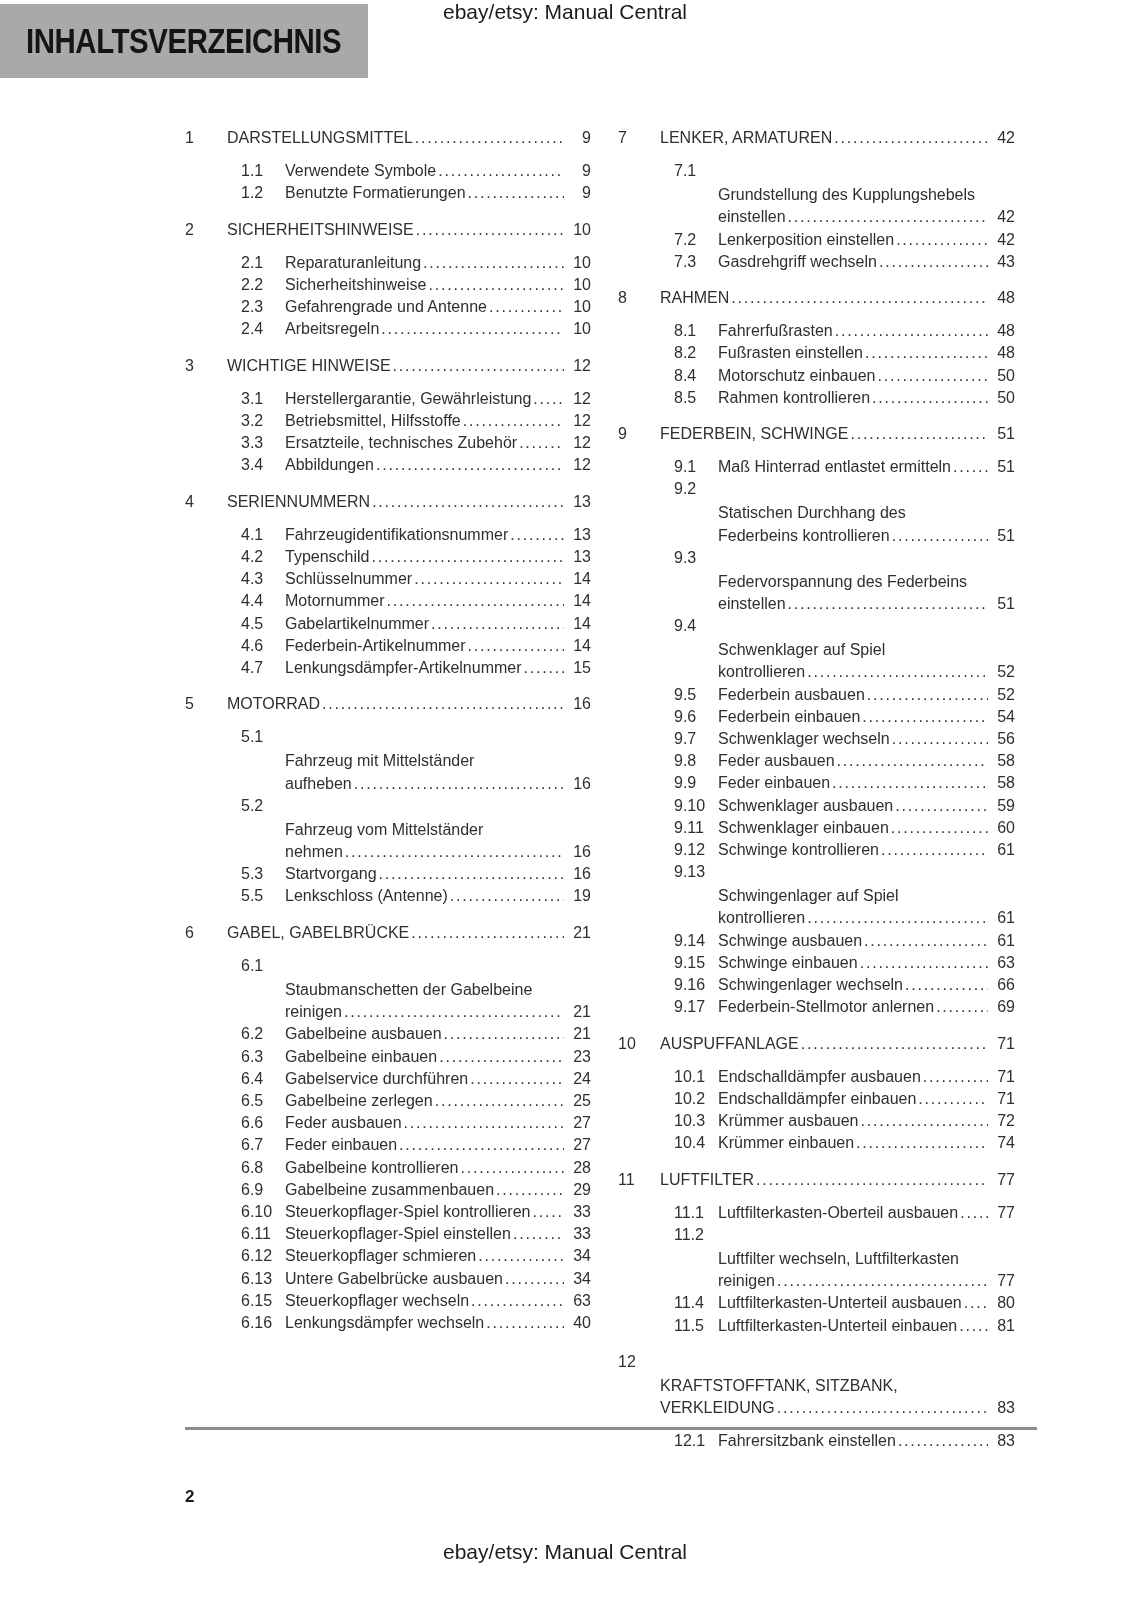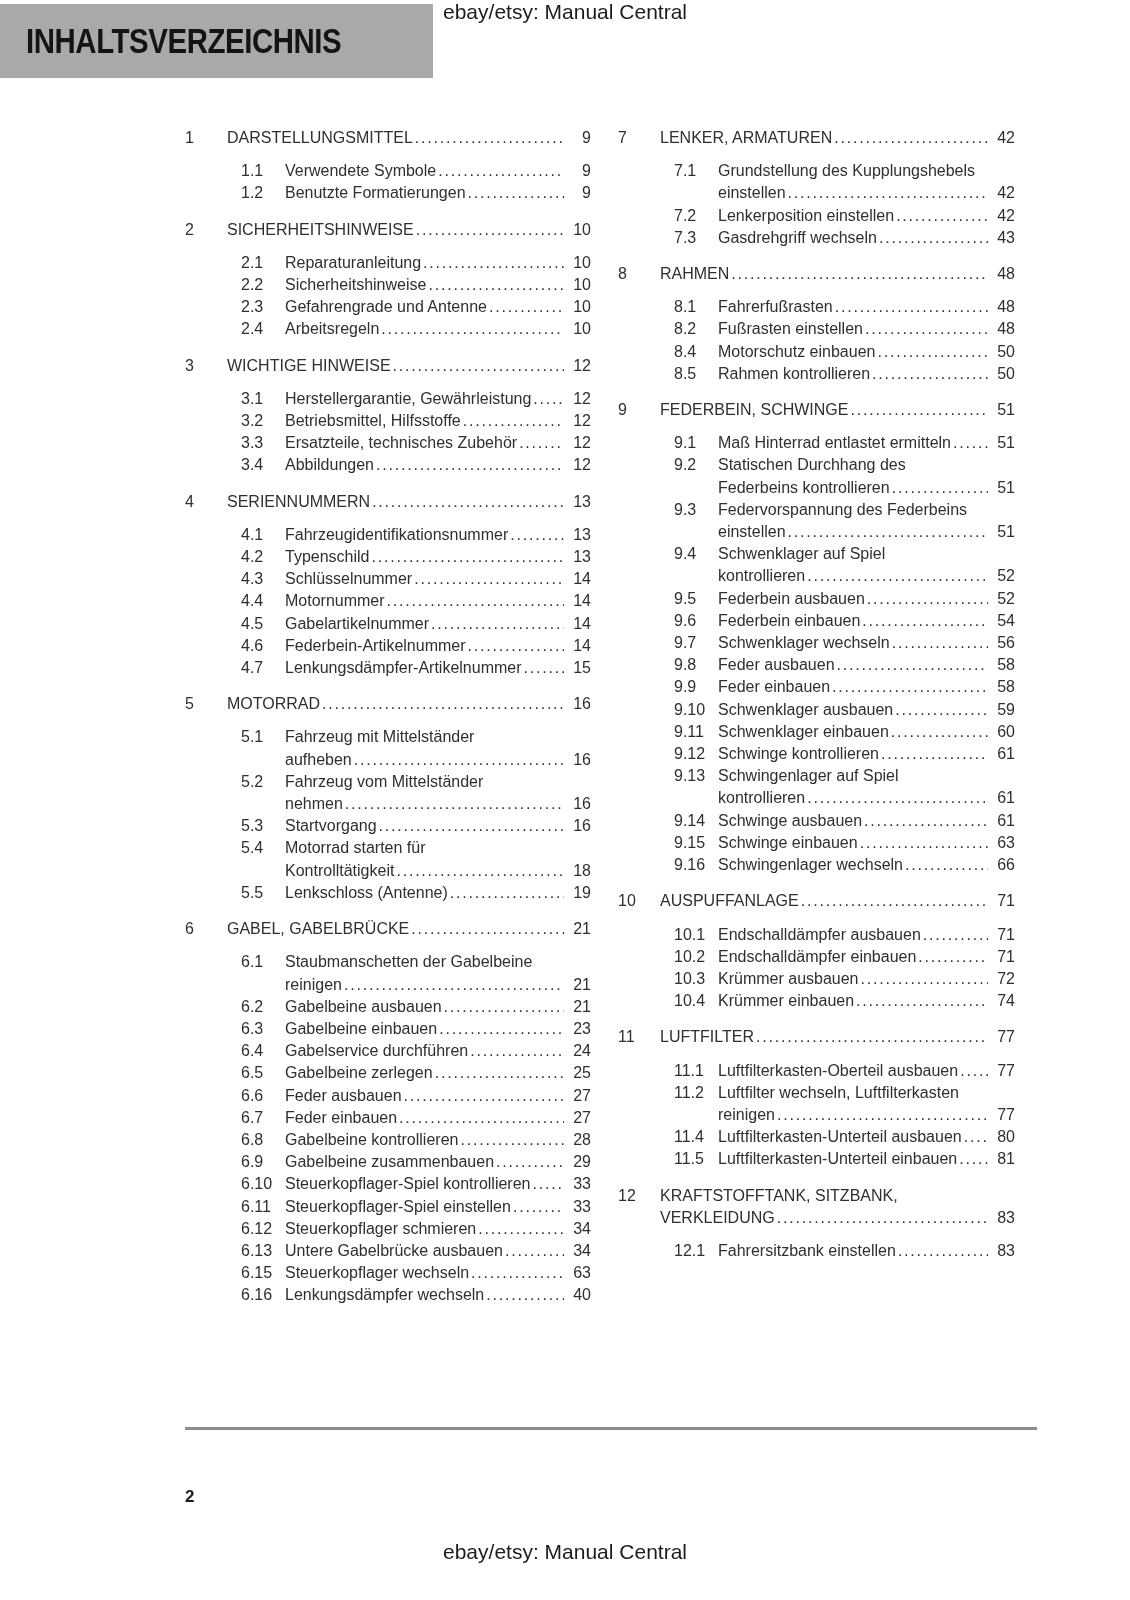--- a/index.html
+++ b/index.html
@@ -15,21 +15,21 @@
   
   .header-title {
     position:absolute; top:0; left:0; width:1130px;
     text-align:center;
     font-size:21px; color:#1c1c1c;
   }
 
   
   .toc-banner {
     position:absolute; left:0; top:4px;
-    width:433px; height:74px;
+    width:368px; height:74px;
     background:#a9a9a9;
     display:flex; align-items:center;
   }
   .toc-banner .heading {
     font-size:35px; font-weight:bold; color:#141414;
     margin-left:26px; white-space:nowrap;
     letter-spacing:-0.5px;
     transform:scaleX(0.84); transform-origin:left center;
   }
 
@@ -42,21 +42,21 @@
   .col-right { left:618px; width:397px; }
 
   .row { display:flex; align-items:flex-start; }
   .row.chapter { margin-top:14px; margin-bottom:11px; }
   .row.chapter:first-child { margin-top:0; }
 
   .chapter > .num { width:42px; flex:none; }
   .entry   > .num { width:44px; flex:none; margin-left:56px; }
 
   .titlewrap { flex:1; min-width:0; }
-  .l1 { white-space:nowrap; }
+  .l1 { white-space:nowrap;margin-top:24px; }
   .tline { display:flex; align-items:baseline; min-width:0; }
   .tline .txt { white-space:nowrap; }
   .leader {
     flex:1; overflow:hidden; white-space:nowrap;
     min-width:8px; margin:0 3px 0 2px;
   }
   .leader::after {
     content:"..............................................................................";
     letter-spacing:1.8px;
   }
@@ -332,31 +332,20 @@
       <span class="num">5.3</span>
       <div class="titlewrap">
         <div class="tline">
           <span class="txt">Startvorgang</span>
           <span class="leader"></span>
           <span class="pg">16</span>
         </div>
       </div>
     </div>
     <div class="row entry">
-      <span class="num">5.4</span>
-      <div class="titlewrap">
-        <div class="l1">Motorrad starten für</div>
-        <div class="tline">
-          <span class="txt">Kontrolltätigkeit</span>
-          <span class="leader"></span>
-          <span class="pg">18</span>
-        </div>
-      </div>
-    </div>
-    <div class="row entry">
       <span class="num">5.5</span>
       <div class="titlewrap">
         <div class="tline">
           <span class="txt">Lenkschloss (Antenne)</span>
           <span class="leader"></span>
           <span class="pg">19</span>
         </div>
       </div>
     </div>
     <div class="row chapter">
@@ -777,20 +766,30 @@
         </div>
       </div>
     </div>
     <div class="row entry">
       <span class="num">9.16</span>
       <div class="titlewrap">
         <div class="tline">
           <span class="txt">Schwingenlager wechseln</span>
           <span class="leader"></span>
           <span class="pg">66</span>
+        </div>
+      </div>
+    </div>
+    <div class="row entry">
+      <span class="num">9.17</span>
+      <div class="titlewrap">
+        <div class="tline">
+          <span class="txt">Federbein-Stellmotor anlernen</span>
+          <span class="leader"></span>
+          <span class="pg">69</span>
         </div>
       </div>
     </div>
     <div class="row chapter">
       <span class="num">10</span>
       <div class="titlewrap">
         <div class="tline">
           <span class="txt">AUSPUFFANLAGE</span>
           <span class="leader"></span>
           <span class="pg">71</span>

